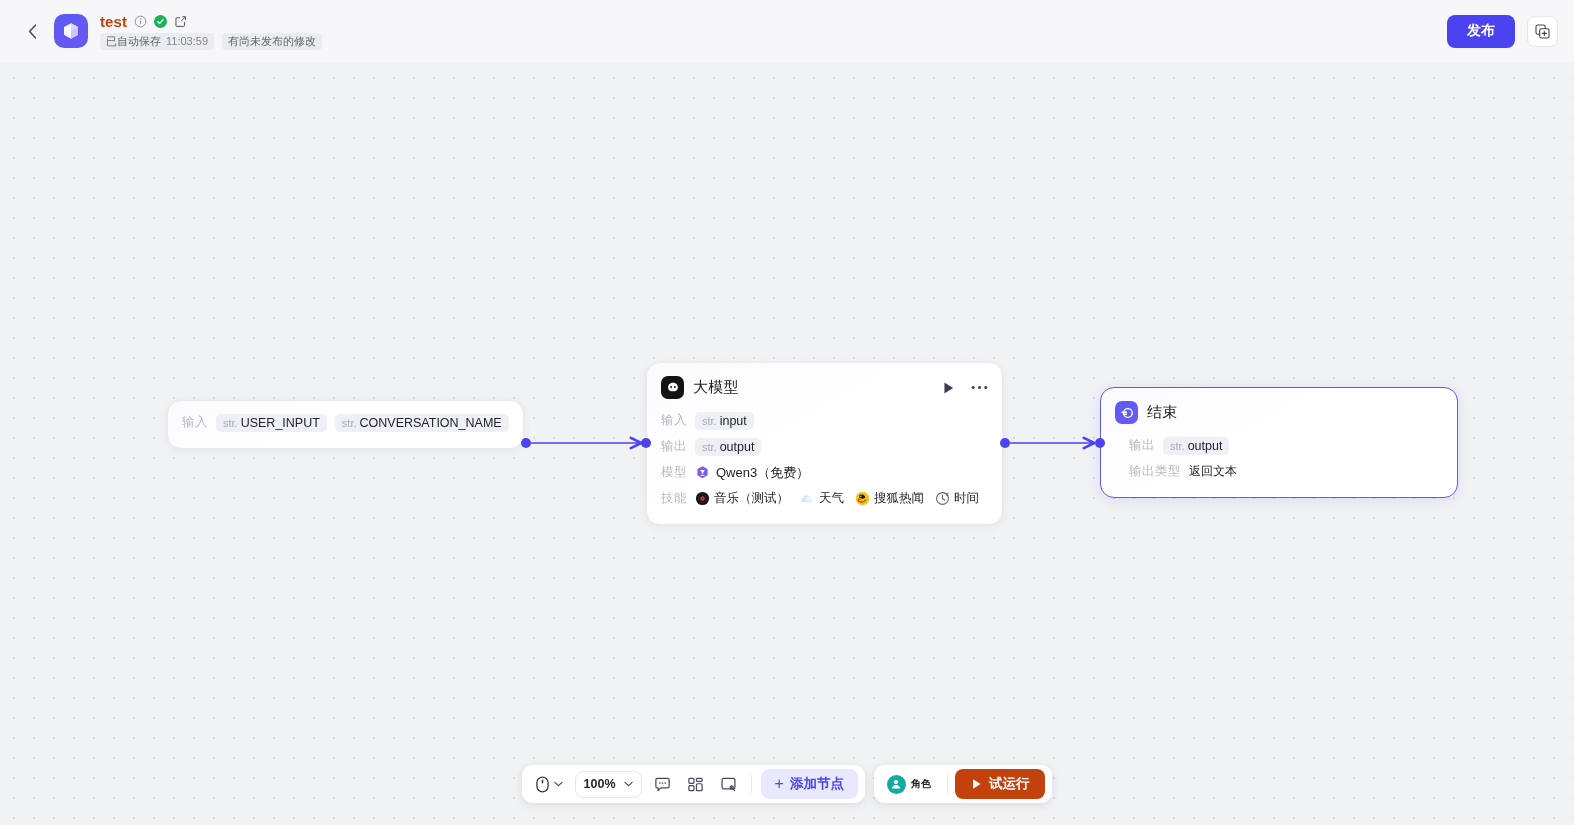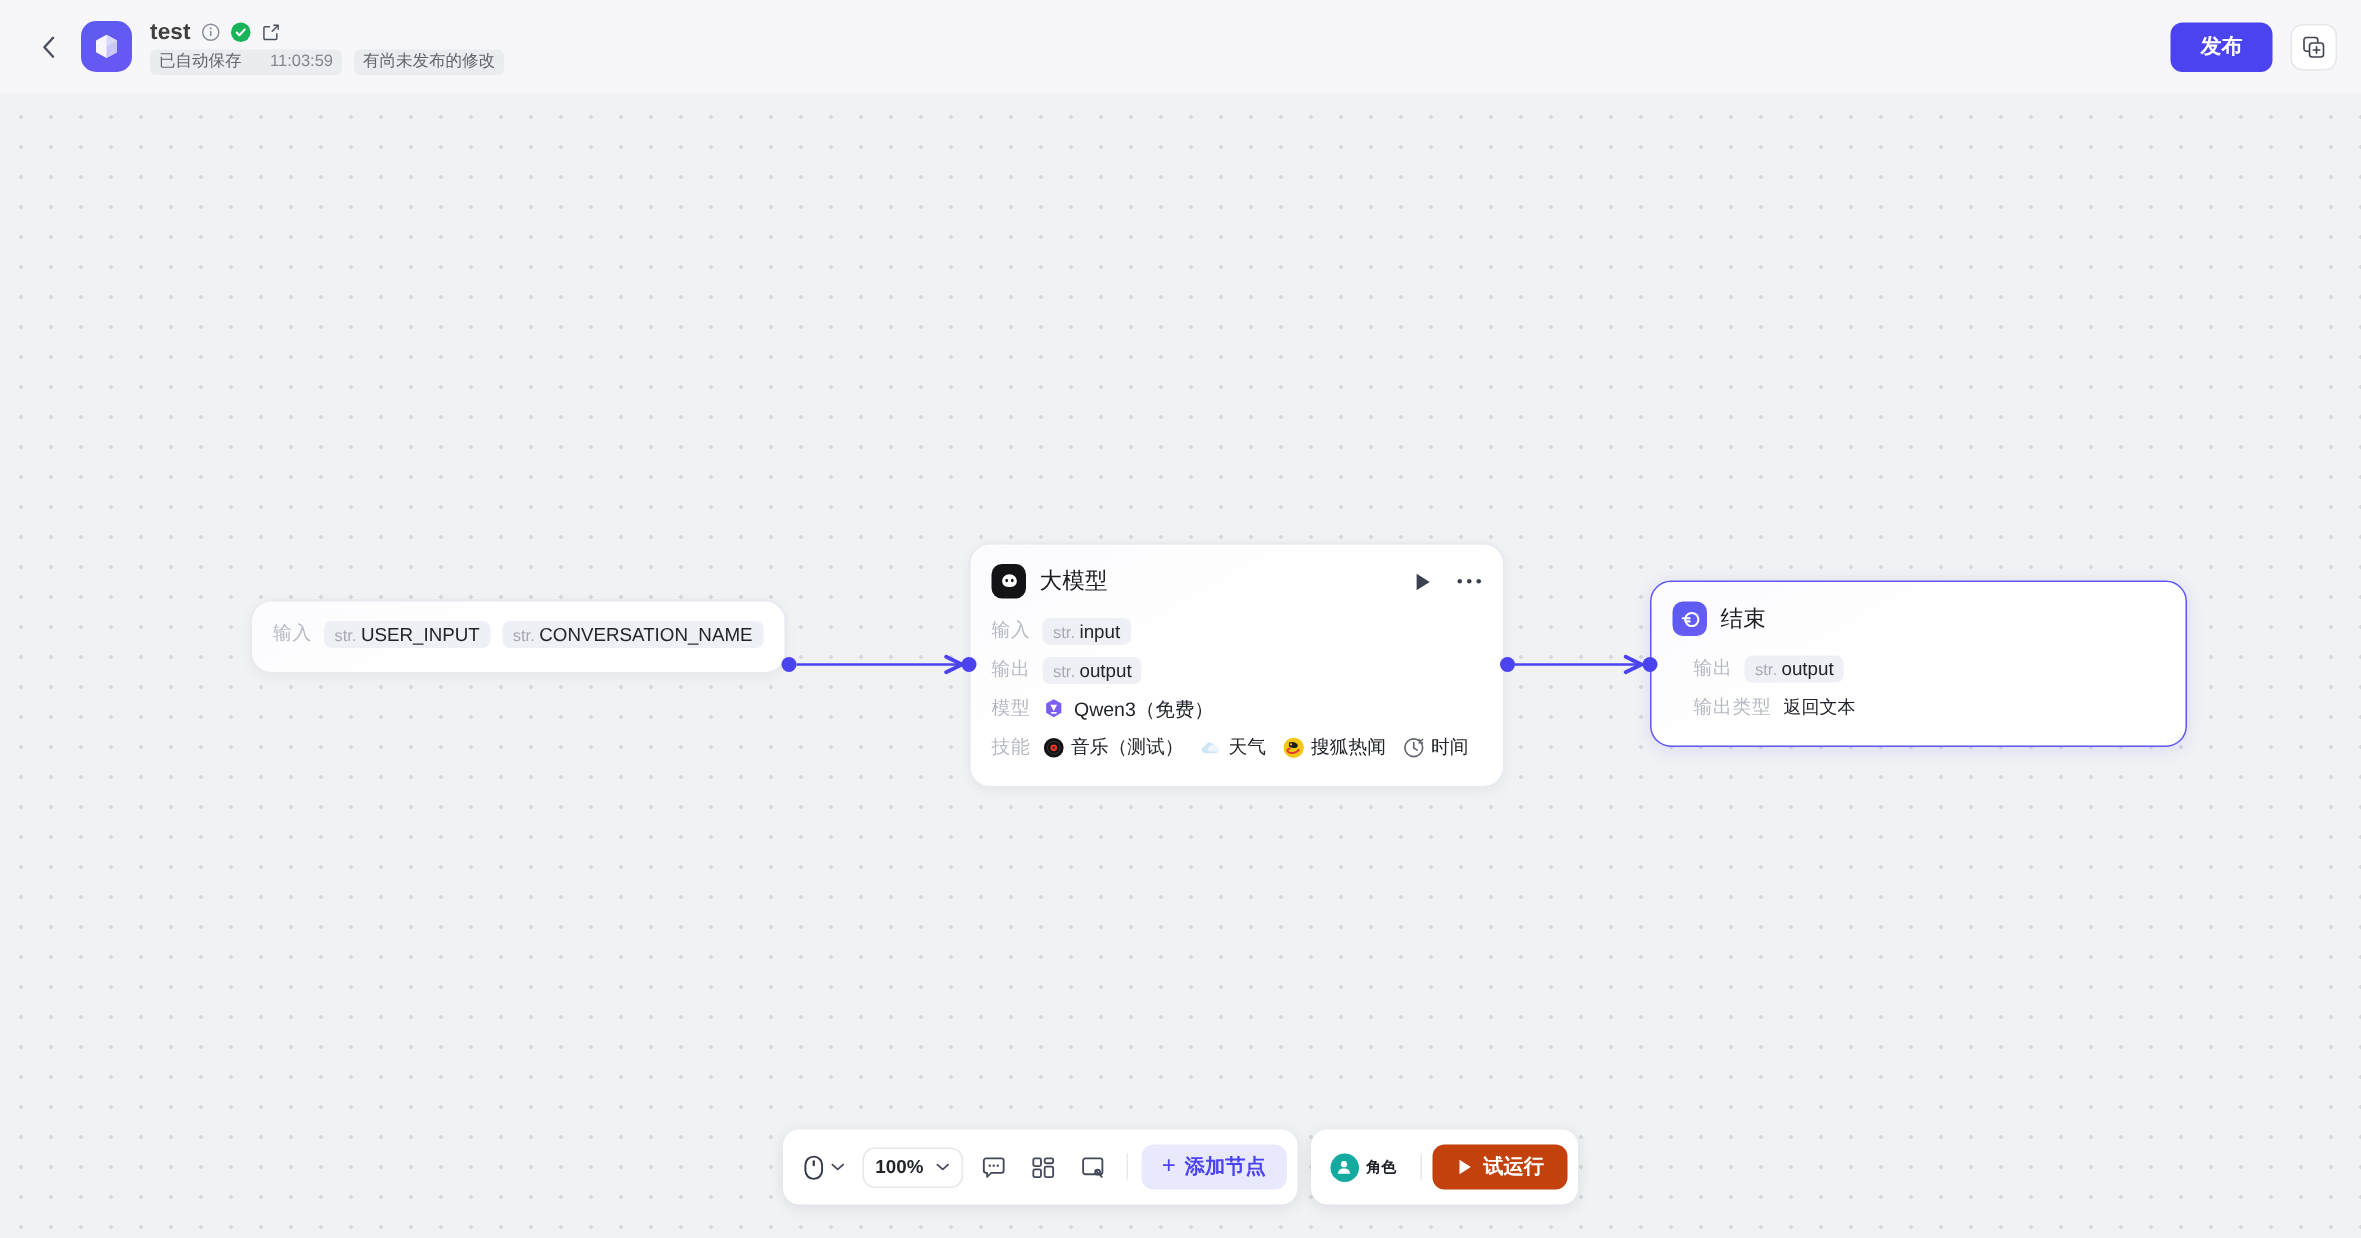--- a/index.html
+++ b/index.html
@@ -30,37 +30,37 @@
     width: 34px; height: 34px;
     margin-left: 8px;
     border-radius: 10px;
     background: linear-gradient(145deg,#5b5bf0,#6a57f5);
     display: flex; align-items: center; justify-content: center;
     flex: none;
   }
   .title-block { margin-left: 12px; display: flex; flex-direction: column; gap: 3px; }
   .title-row { display: flex; align-items: center; gap: 7px; height: 17px; }
   .proj-title {
-    font-size: 15px; font-weight: bold; color: #404040;
+    font-size: 15px; font-weight: bold; color: #c2410c;
     letter-spacing: .1px;
   }
   .info-ico { color: #8b8f9a; display: flex; align-items: center; }
   .check-ico {
     width: 13px; height: 13px; border-radius: 50%;
     background: #19b359; display: flex; align-items: center; justify-content: center;
   }
   .edit-ico { color: #4a4f5c; display: flex; align-items: center; }
   .meta-row { display: flex; align-items: center; gap: 8px; }
   .chip {
     font-size: 11px; color: #62656e;
     background: #ebecef; border-radius: 4px;
     padding: 2px 6px; line-height: 13px;
     white-space: nowrap;
   }
-  .chip .ts { color: #83868f; margin-left: 19px; }
+  .chip .ts { color: #83868f; margin-left: 5px; }
   .header-right {
     margin-left: auto; margin-right: 16px;
     display: flex; align-items: center; gap: 12px;
   }
   .publish-btn {
     background: #4b42f0; color: #fff;
     font-size: 14px; font-weight: bold;
     padding: 0 20px; height: 33px;
     border-radius: 8px; border: none;
     display: flex; align-items: center; justify-content: center;
@@ -159,21 +159,21 @@
   
   .toolbar-wrap {
     position: absolute; left: 0; bottom: 22px; width: 1574px;
     display: flex; justify-content: center; align-items: center; gap: 9px;
     z-index: 30;
   }
   .tb-group {
     background: #fff; border-radius: 11px;
     box-shadow: 0 2px 10px rgba(25,28,50,.10);
     display: flex; align-items: center;
-    height: 50px; padding: 0 7px; gap: 2px;
+    height: 38px; padding: 0 7px; gap: 2px;
   }
   .tb-item {
     height: 28px; display: flex; align-items: center; justify-content: center;
     padding: 0 7px; border-radius: 7px; cursor: pointer; color: #44495a;
   }
   .zoom-select {
     display: flex; align-items: center; gap: 8px;
     border: 1px solid #e6e7ec; border-radius: 8px;
     height: 27px; padding: 0 8px; margin: 0 3px;
     font-size: 12.5px; color: #22242b; font-weight: bold;

